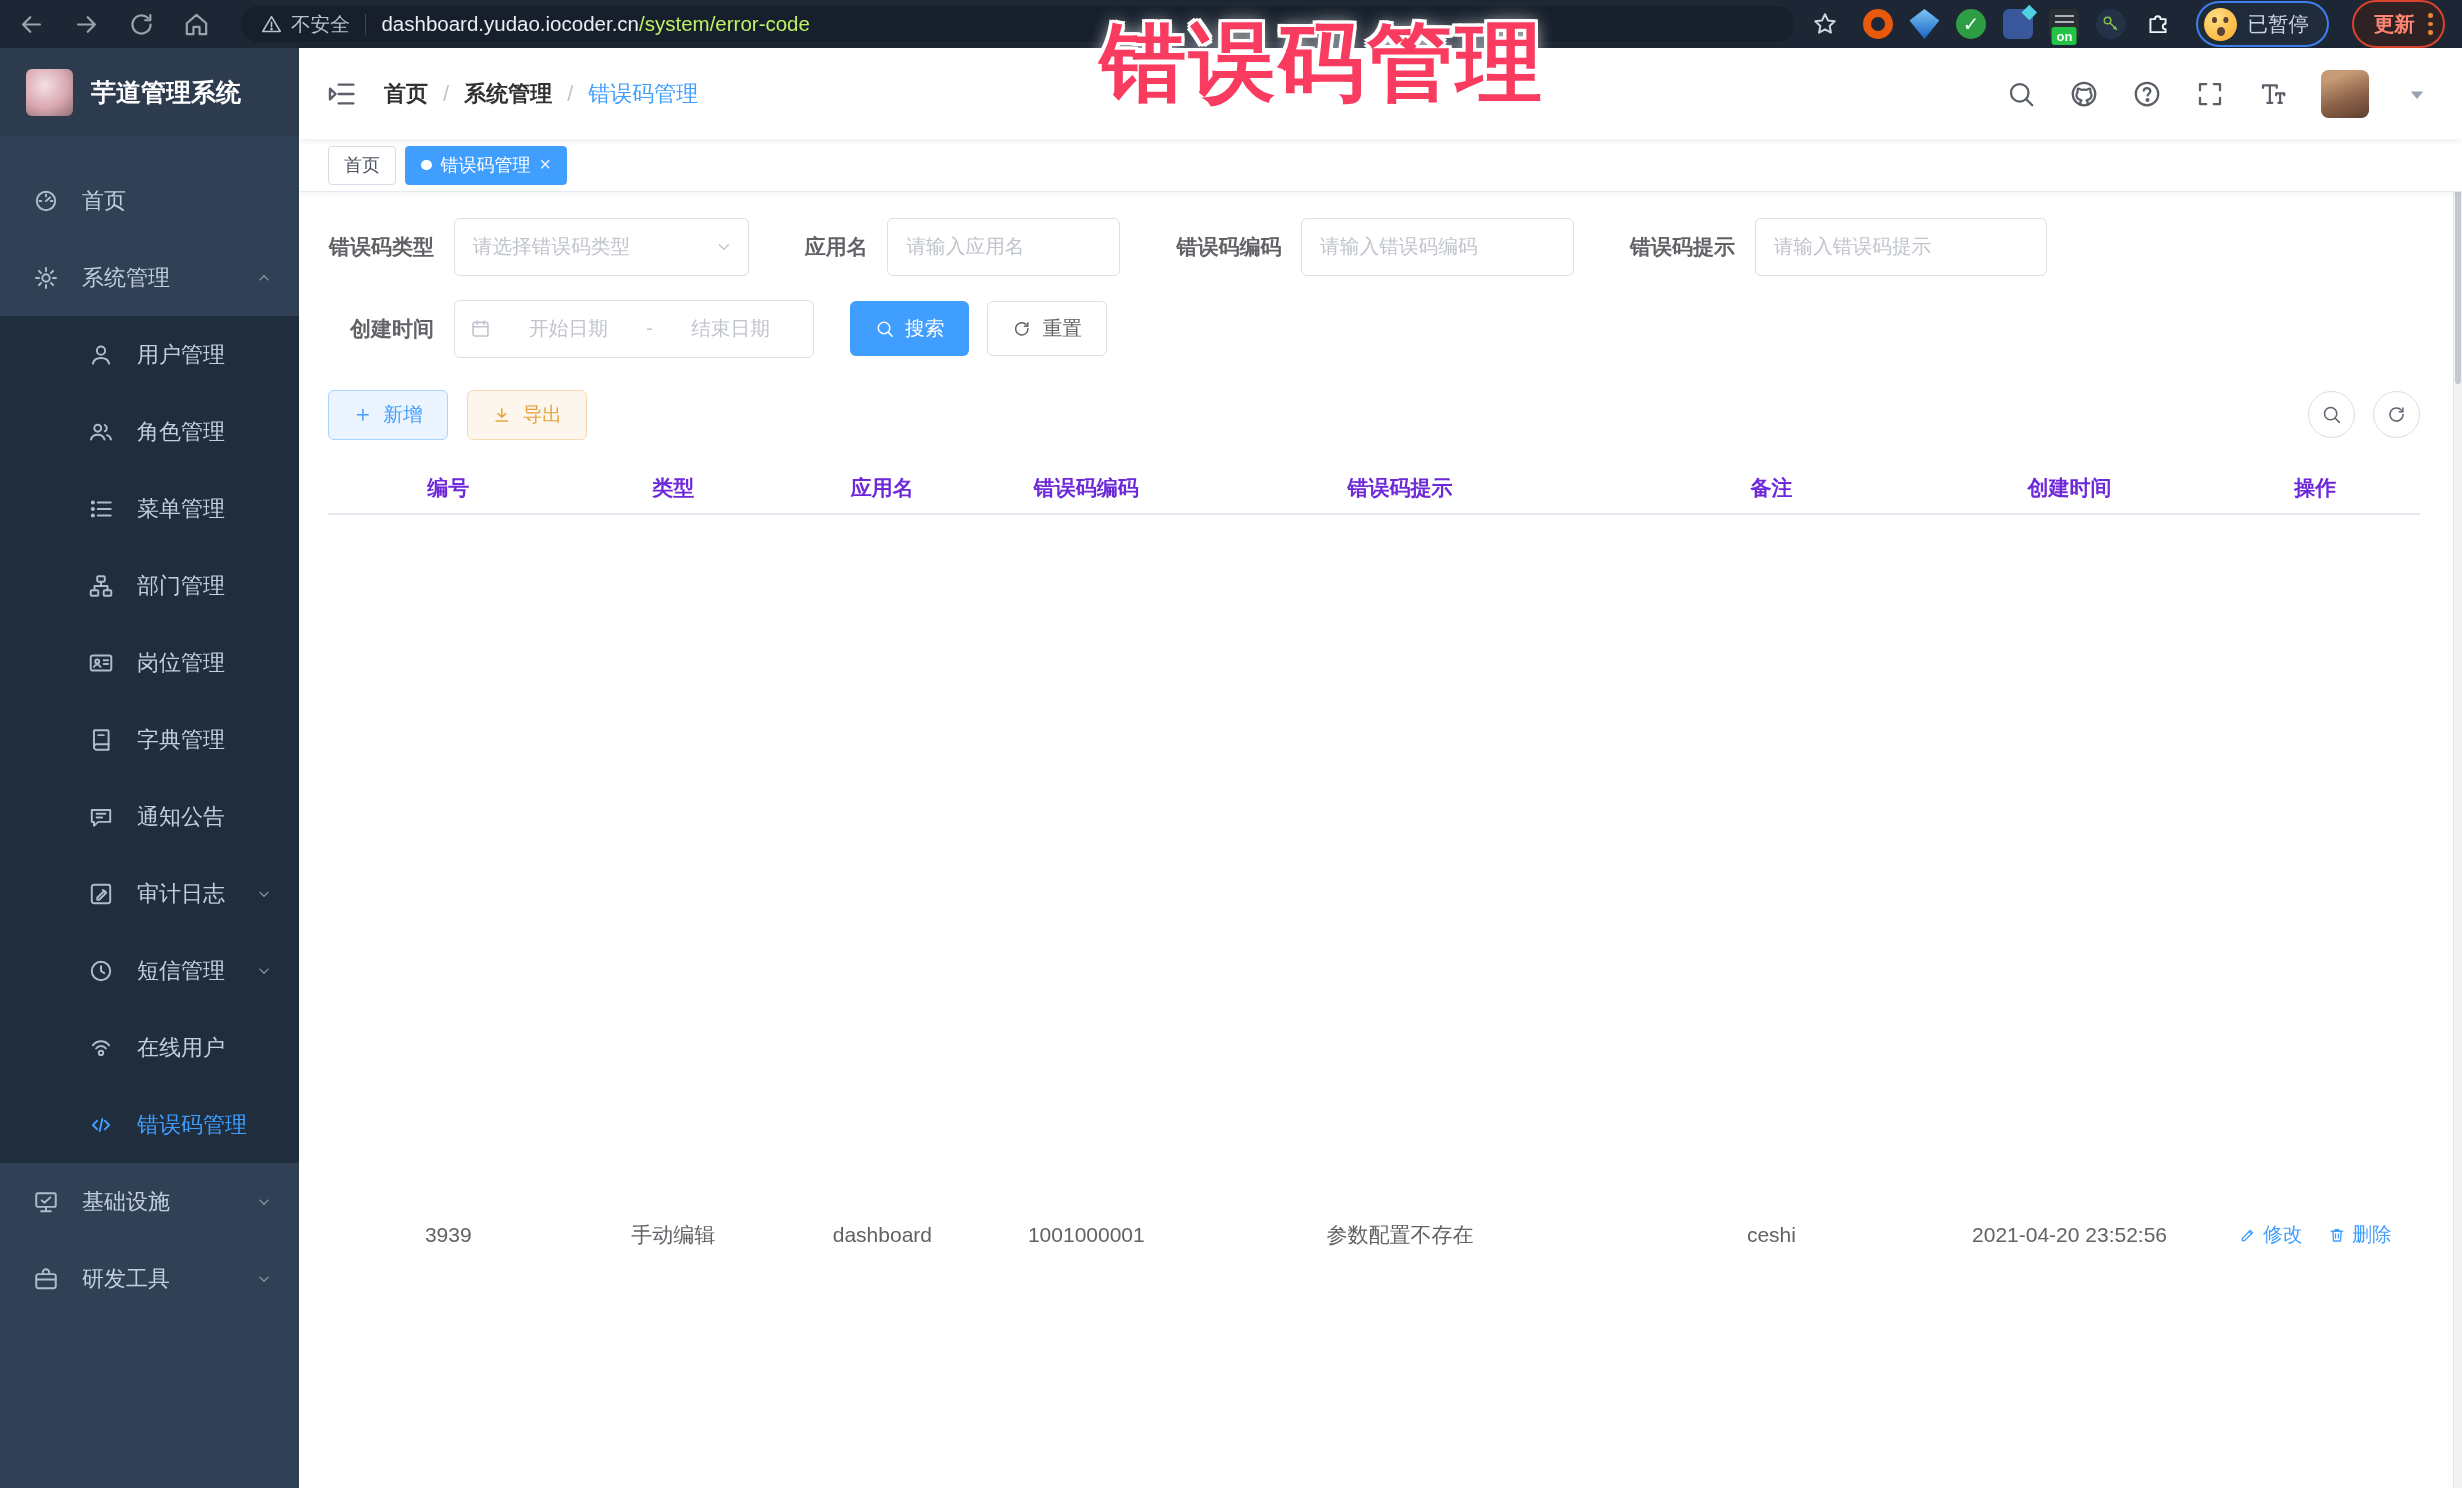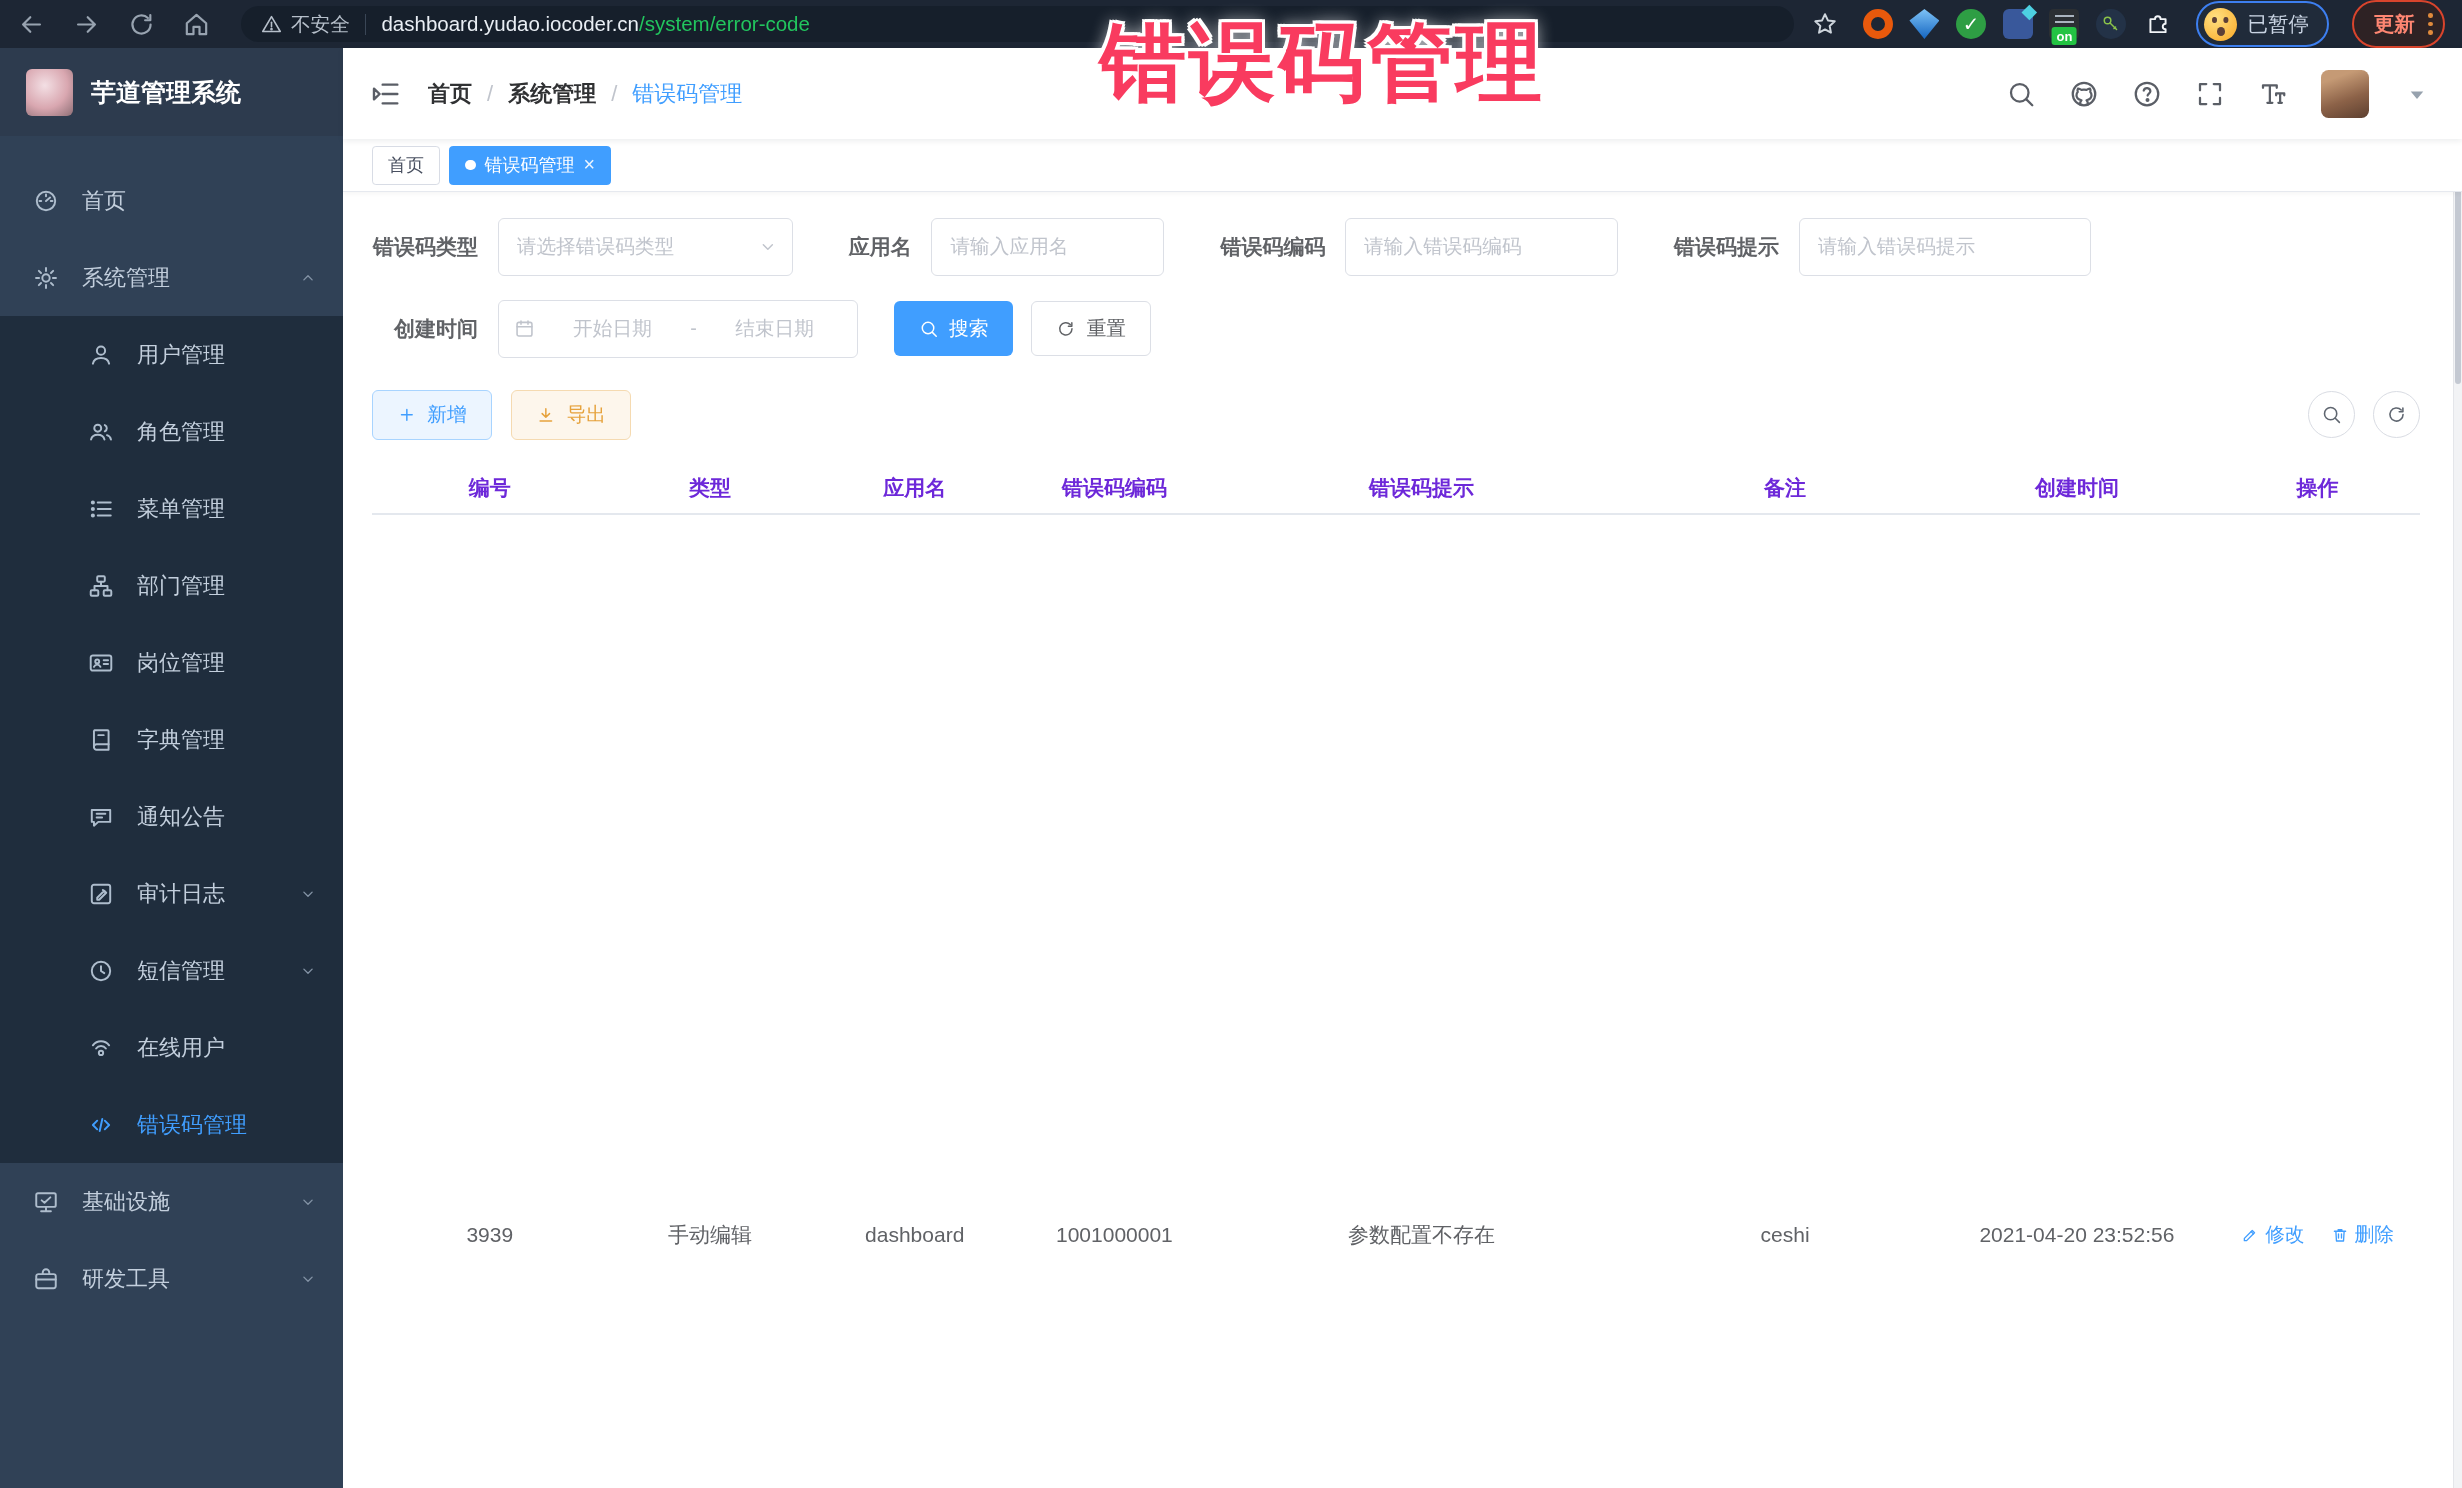--- a/index.html
+++ b/index.html
@@ -11,21 +11,21 @@
   .ic svg { width:1em; height:1em; }
 
   
   .browser-bar { height:48px; background:#1d2634; display:flex; align-items:center; padding:0 16.7px; }
   .bnav { color:#98a3b0; font-size:29px; margin-right:26px; cursor:pointer; }
   .url-pill { flex:1; height:36px; background:#161f2b; border-radius:19.7px; display:flex; align-items:center; padding:0 19.7px; margin:0 15px 0 4.5px; }
   .warn { color:#b6bfca; font-size:21px; margin-right:9px; }
   .sec-label { color:#b6bfca; font-size:19.7px; }
   .url-div { width:1.5px; height:21px; background:#3a4656; margin:0 15px; }
   .url-host { color:#e9eef4; font-size:20.5px; }
-  .url-path { color:#22c55e; font-size:20.5px; }
+  .url-path { color:#bef264; font-size:20.5px; }
   .star { color:#cfd6dd; font-size:26px; margin:0 7.6px 0 3px; cursor:pointer; }
   .exts { display:flex; align-items:center; gap:16.7px; margin-left:16.7px; }
   .ext { width:30px; height:30px; position:relative; cursor:pointer; }
   .ext.cz { border:8.3px solid #e8590c; border-radius:50%; }
   .ext.gem { background:linear-gradient(180deg,#7ec3f7,#1565c0); clip-path:polygon(50% 0,100% 38%,50% 100%,0 38%); }
   .ext.gcheck { background:#2e9e44; border-radius:50%; color:#fff; font-size:19.7px; display:flex; align-items:center; justify-content:center; }
   .ext.bpuzz { background:#39589b; border-radius:6px; }
   .ext.bpuzz::after { content:""; position:absolute; right:-2.3px; top:-2.3px; width:10.6px; height:10.6px; background:#4dd0e1; transform:rotate(45deg); }
   .ext.don { background:#2b2f33; border-radius:4.5px; }
   .ext.don::before { content:""; position:absolute; left:5.3px; top:6px; right:5.3px; height:12px;
@@ -38,21 +38,21 @@
   .face::before { content:""; position:absolute; left:8.3px; top:9.8px; width:4.5px; height:6px; border-radius:50%; background:#5d4037; box-shadow:11.4px 0 0 #5d4037; }
   .face::after { content:""; position:absolute; left:13px; top:19px; width:8.3px; height:9px; border-radius:50%; background:#5d4037; }
   .profile-label { color:#c9d4e3; font-size:20.5px; }
   .update-pill { display:flex; align-items:center; gap:13.6px; border:2.3px solid #d9442c; border-radius:27px; background:#2e2224; padding:7.6px 10.6px 7.6px 19.7px; margin-left:23px; cursor:pointer; }
   .update-label { color:#ff8672; font-size:20.5px; font-weight:600; }
   .vdots { display:flex; flex-direction:column; gap:3.8px; }
   .vdots i { width:4.5px; height:4.5px; border-radius:50%; background:#e08a3c; }
 
   
   .app { display:flex; height:1440px; }
-  .sidebar { width:343px; flex-shrink:0; background:#304156; display:flex; flex-direction:column; }
+  .sidebar { width:299px; flex-shrink:0; background:#304156; display:flex; flex-direction:column; }
   .logo-bar { height:88px; display:flex; align-items:center; padding-left:26px; gap:18px; background:#2d3b4e; cursor:pointer; }
   .logo-img { width:47px; height:47px; border-radius:6px; background:radial-gradient(circle at 40% 35%,#f3dfe4,#d9a7b0 55%,#8d6e75); }
   .logo-title { color:#fff; font-size:25px; font-weight:700; white-space:nowrap; }
   .menu { flex:1; display:flex; flex-direction:column; padding-top:26px; }
   .menu-item { height:77px; display:flex; align-items:center; padding-left:33px; gap:23px; color:#c3cfdd; font-size:22px; cursor:pointer; white-space:nowrap; }
   .menu-item .ic { font-size:26px; color:#aebdcd; }
   .menu-item.sub { background:#1f2d3d; padding-left:88px; }
   .menu-item.active { color:#409eff; }
   .menu-item.active .ic { color:#409eff; }
   .menu-item .chev { margin-left:auto; margin-right:26px; font-size:18px; color:#8393a5; }

